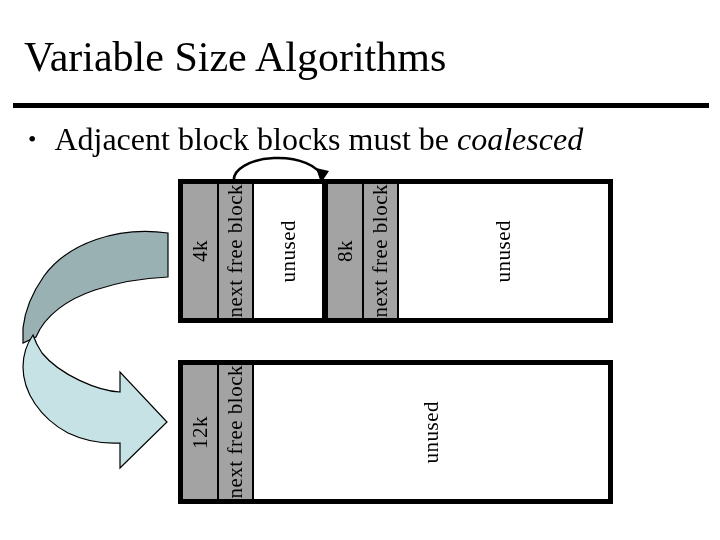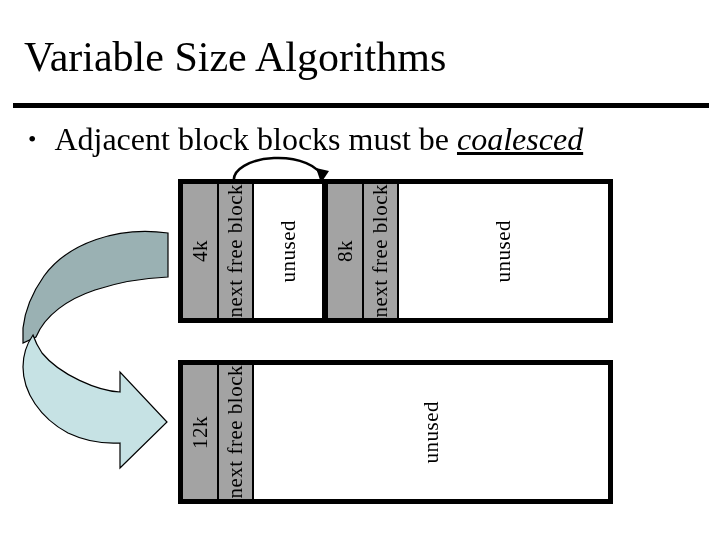--- a/index.html
+++ b/index.html
@@ -6,21 +6,21 @@
   .slide{position:relative;width:720px;height:540px;background:#ffffff;overflow:hidden;
          font-family:"Liberation Serif","DejaVu Serif",serif;color:#000;}
 
   .title{position:absolute;left:24px;top:34px;font-size:42px;line-height:1.1;
          font-weight:normal;margin:0;white-space:nowrap;}
   .rule{position:absolute;left:13px;top:103px;width:696px;height:5px;background:#000;}
 
   .bullet-line{position:absolute;left:28px;top:121px;font-size:32px;white-space:nowrap;
                display:flex;align-items:baseline;}
   .bullet-marker{font-size:24px;margin-right:18px;position:relative;top:-3px;}
-  .bullet-text i{font-style:italic;text-decoration:underline;}
+  .bullet-text i{font-style:italic;}
 
   .overlay{position:absolute;left:0;top:0;width:720px;height:540px;pointer-events:none;}
 
   .mem-row{position:absolute;left:178px;width:435px;height:144px;background:#fff;
            border:5px solid #000;box-sizing:border-box;display:flex;align-items:stretch;}
   .row-top{top:179px;}
   .row-bottom{top:360px;}
 
   .cell{display:flex;align-items:center;justify-content:center;box-sizing:border-box;height:100%;}
   .cell-size{width:36px;background:#a3a3a3;border-right:2px solid #000;}

